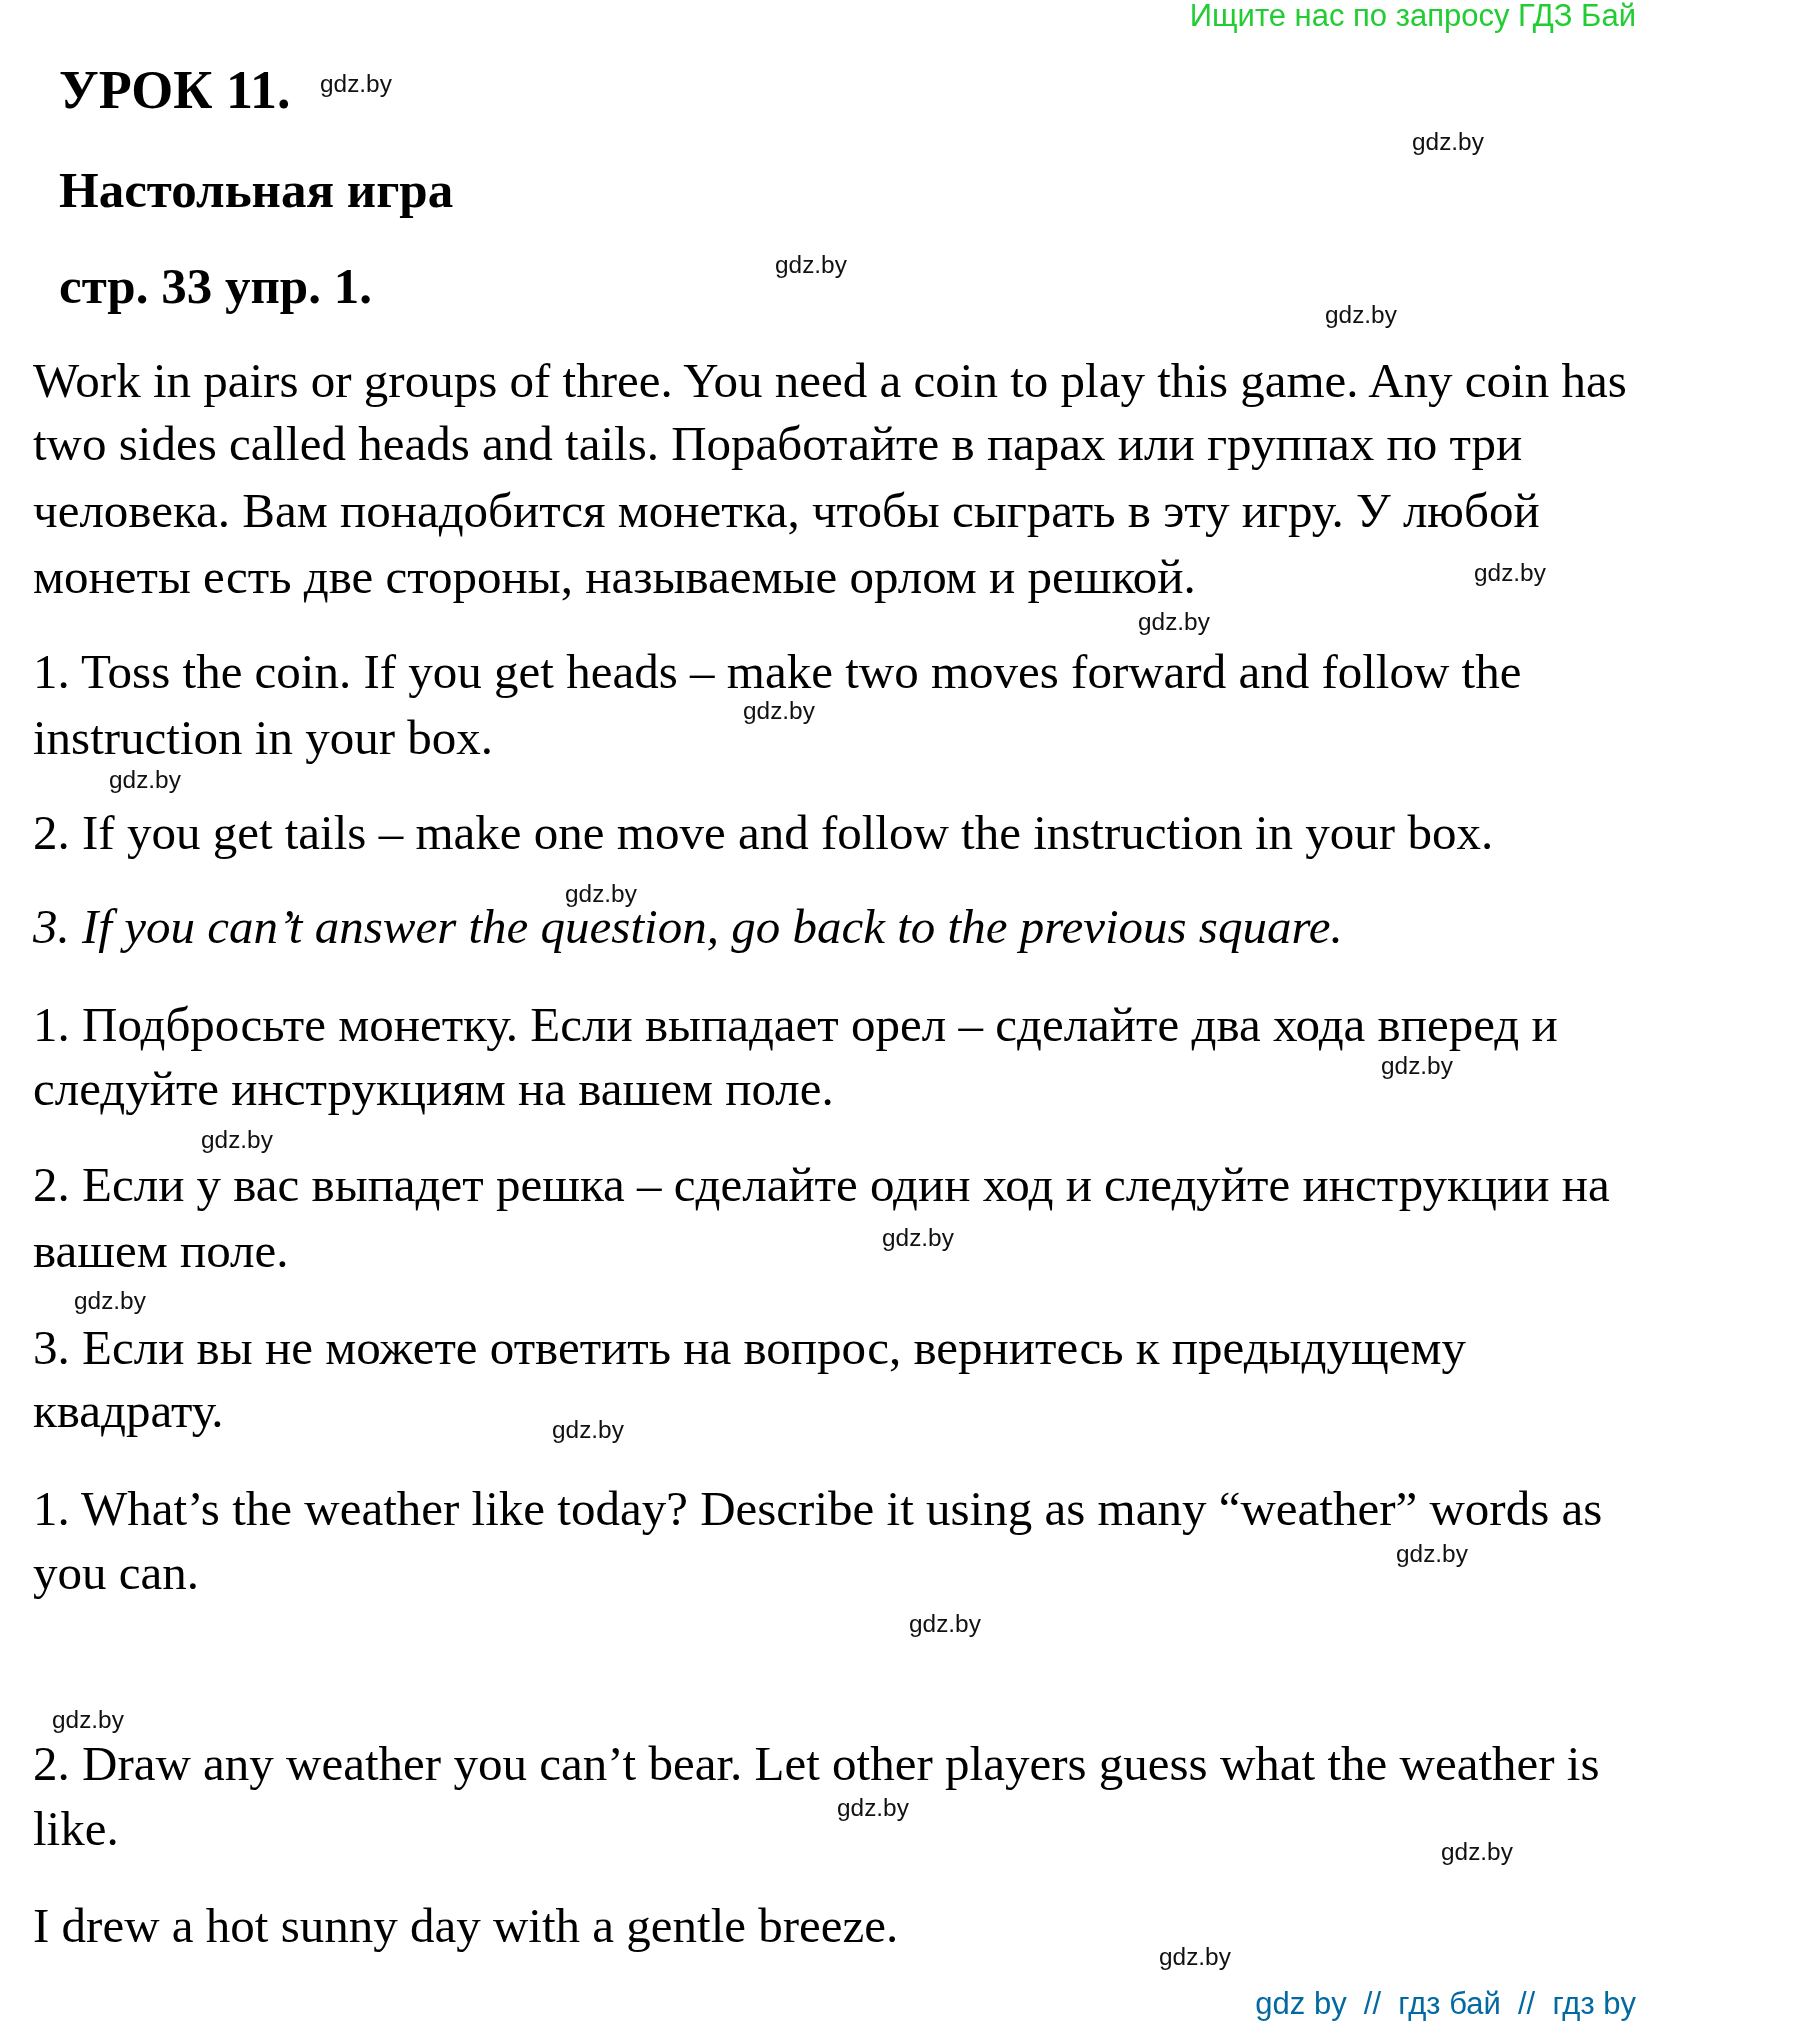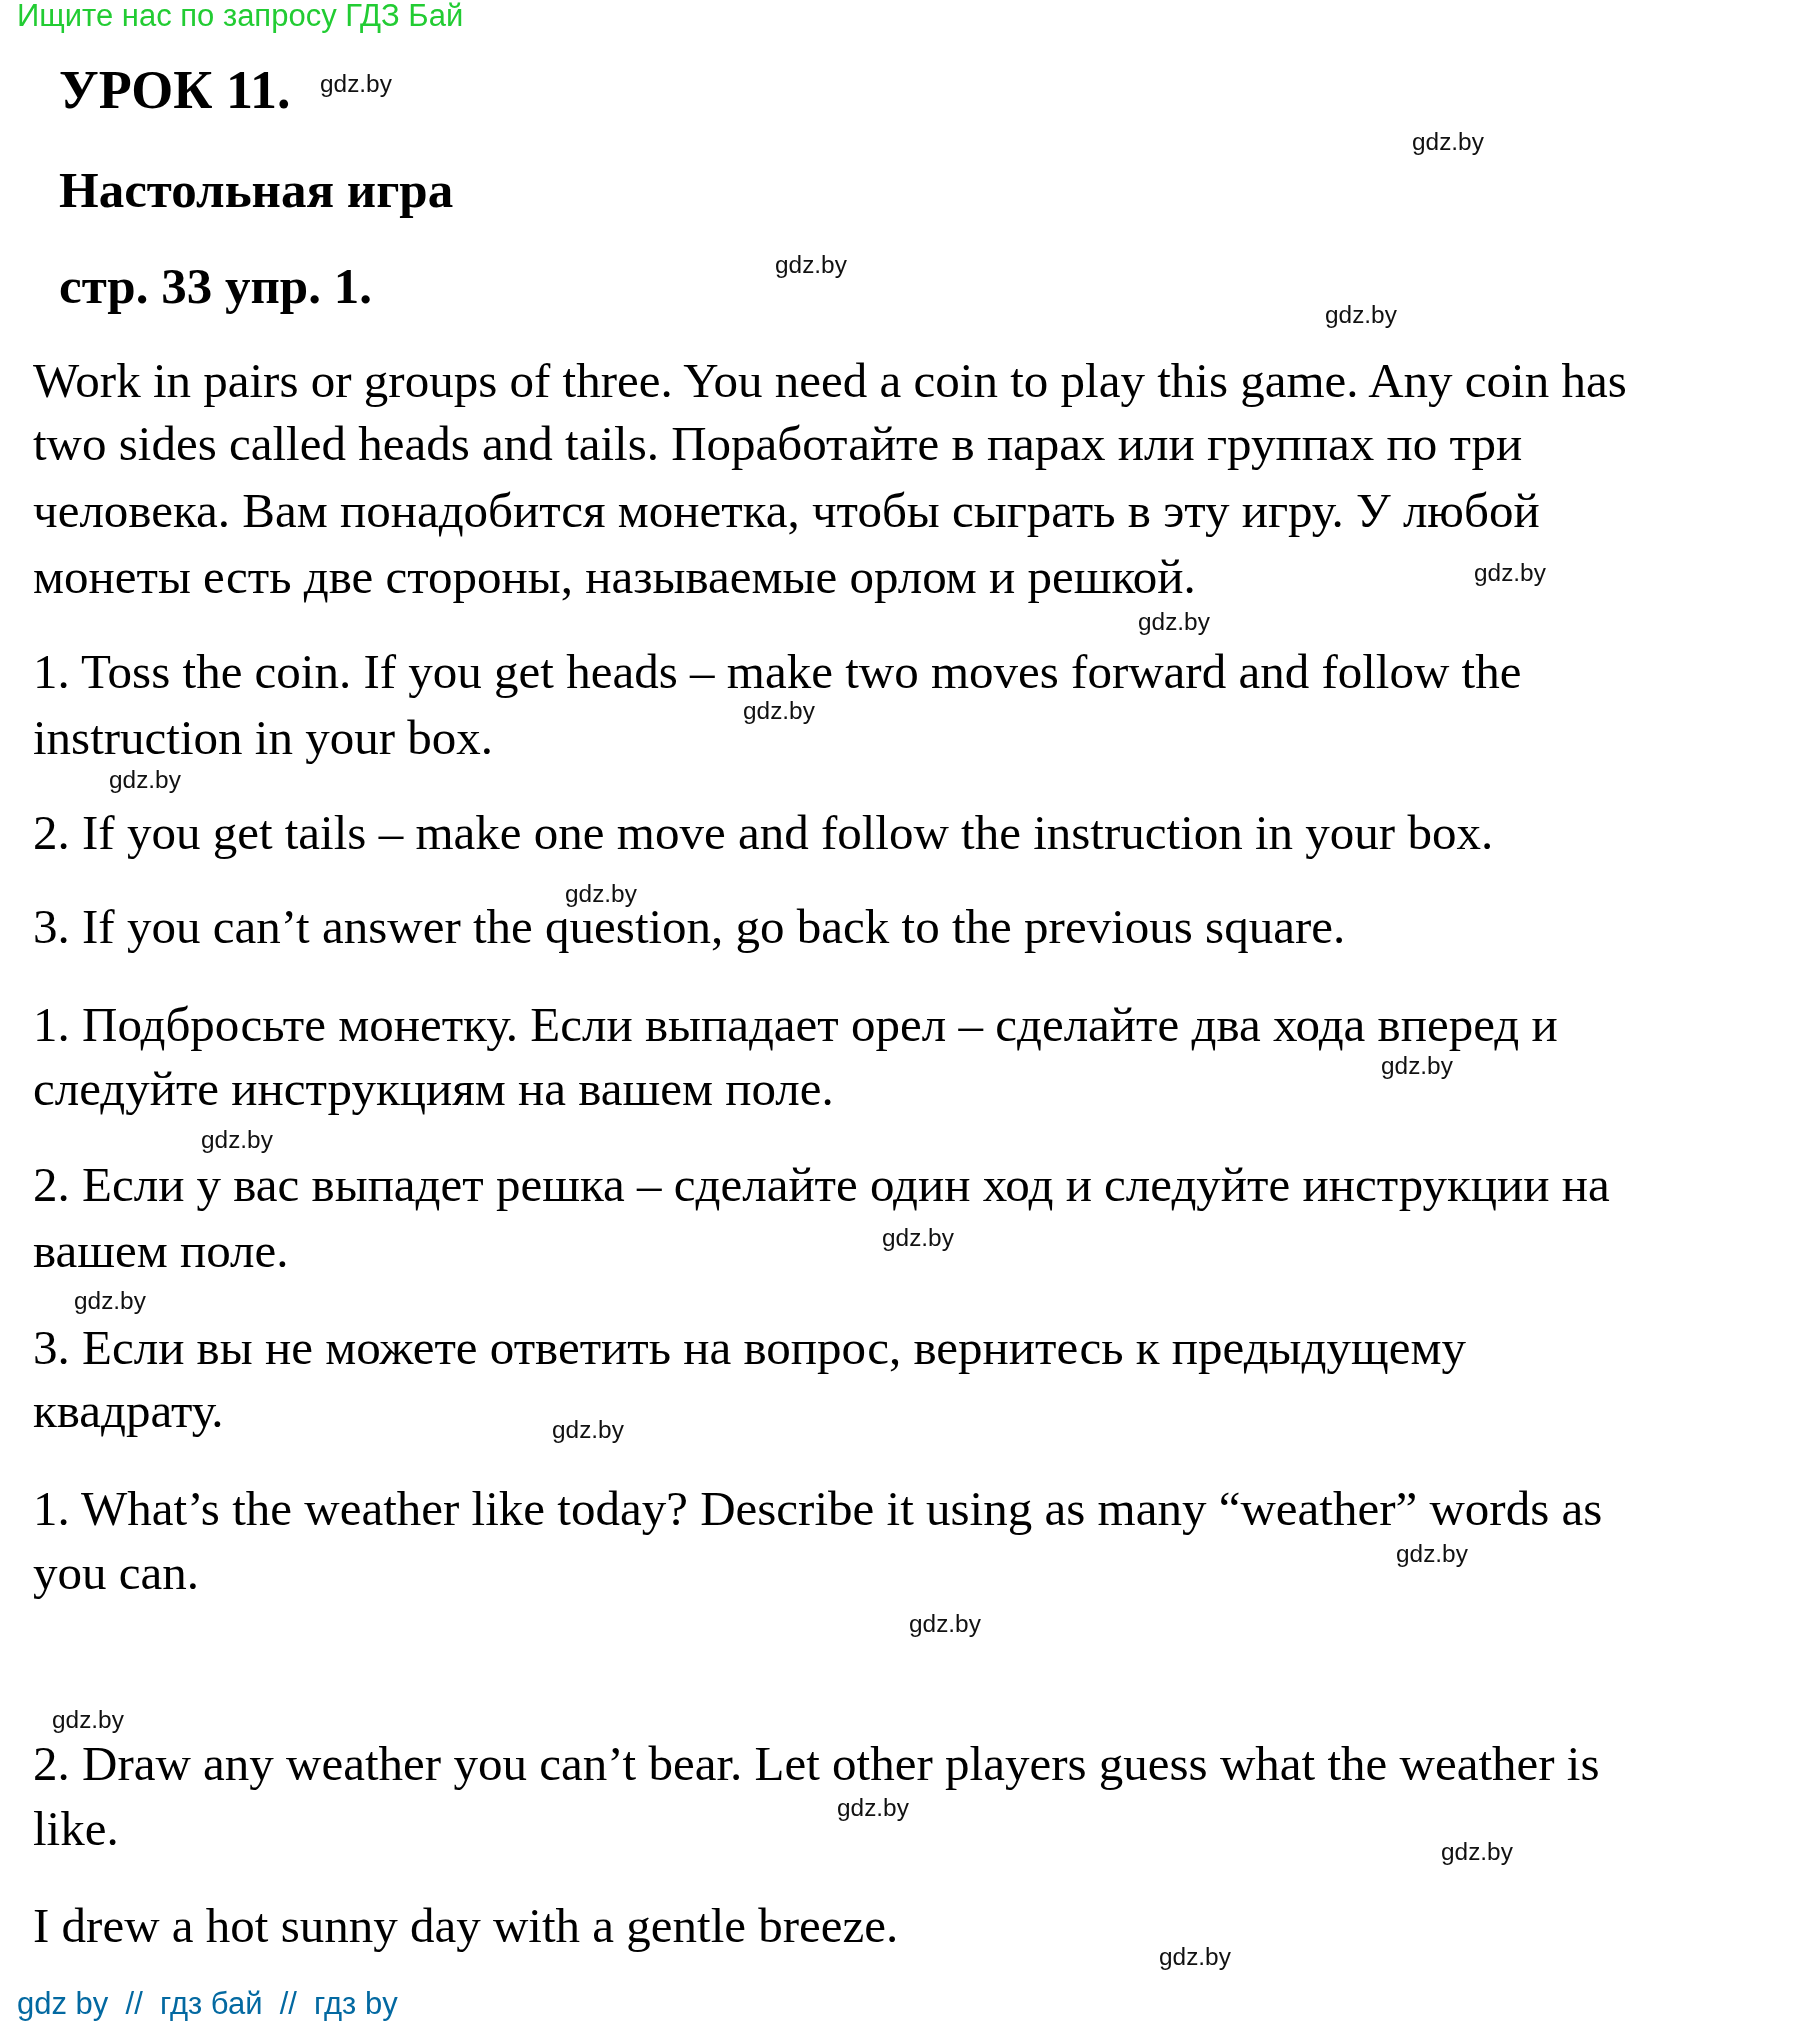--- a/index.html
+++ b/index.html
@@ -1,18 +1,18 @@
 <!DOCTYPE html>
 <html style="font-size:14.5px"><head>
 <meta charset="utf-8">
 <style>
   html, body { margin: 0; padding: 0; background: #ffffff; }
   body { width: 1812px; height: 2026px; position: relative; overflow: hidden; }
   .page { position: absolute; left: 0; top: 0; width: 1812px; height: 2026px; background: #ffffff; }
-  .hdr { position: absolute; left: 17px; width: 1632px; text-align: left;
+  .hdr { position: absolute; left: 4px; width: 1632px; text-align: right;
          font-family: "Liberation Sans", sans-serif; font-size: 31px; line-height: 31px; white-space: nowrap; }
   .top-banner { top: 0px; color: #22cc33; }
   .bottom-banner { top: 1988px; color: #0369a1; }
   .ln { position: absolute; left: 33px; font-family: "Liberation Serif", serif; font-size: 49px;
         line-height: 49px; color: #000; white-space: nowrap; }
   .h { font-weight: bold; margin-left: 26px; }
   .wm { position: absolute; font-family: "Liberation Sans", sans-serif; font-size: 24.4px; line-height: 24.4px;
         color: #111; white-space: nowrap; }
 </style>
 </head>
@@ -27,21 +27,21 @@
   <div class="ln h" style="top:261px;font-size:51px;line-height:51px;">стр. 33 упр. 1.</div>
 
   <div class="ln" style="top:356px;">Work in pairs or groups of three. You need a coin to play this game. Any coin has</div>
   <div class="ln" style="top:419px;">two sides called heads and tails. Поработайте в парах или группах по три</div>
   <div class="ln" style="top:486px;">человека. Вам понадобится монетка, чтобы сыграть в эту игру. У любой</div>
   <div class="ln" style="top:552px;">монеты есть две стороны, называемые орлом и решкой.</div>
 
   <div class="ln" style="top:647px;">1. Toss the coin. If you get heads – make two moves forward and follow the</div>
   <div class="ln" style="top:713px;">instruction in your box.</div>
   <div class="ln" style="top:808px;">2. If you get tails – make one move and follow the instruction in your box.</div>
-  <div class="ln" style="top:902px;">3. If you can’t answer the question, go back to the previous square.</div>
+  <div class="ln" style="top:902px;font-style:italic;">3. If you can’t answer the question, go back to the previous square.</div>
 
   <div class="ln" style="top:1000px;">1. Подбросьте монетку. Если выпадает орел – сделайте два хода вперед и</div>
   <div class="ln" style="top:1064px;text-align:right;">следуйте инструкциям на вашем поле.</div>
   <div class="ln" style="top:1160px;">2. Если у вас выпадет решка – сделайте один ход и следуйте инструкции на</div>
   <div class="ln" style="top:1226px;">вашем поле.</div>
   <div class="ln" style="top:1323px;">3. Если вы не можете ответить на вопрос, вернитесь к предыдущему</div>
   <div class="ln" style="top:1386px;">квадрату.</div>
 
   <div class="ln" style="top:1484px;">1. What’s the weather like today? Describe it using as many “weather” words as</div>
   <div class="ln" style="top:1548px;">you can.</div>

